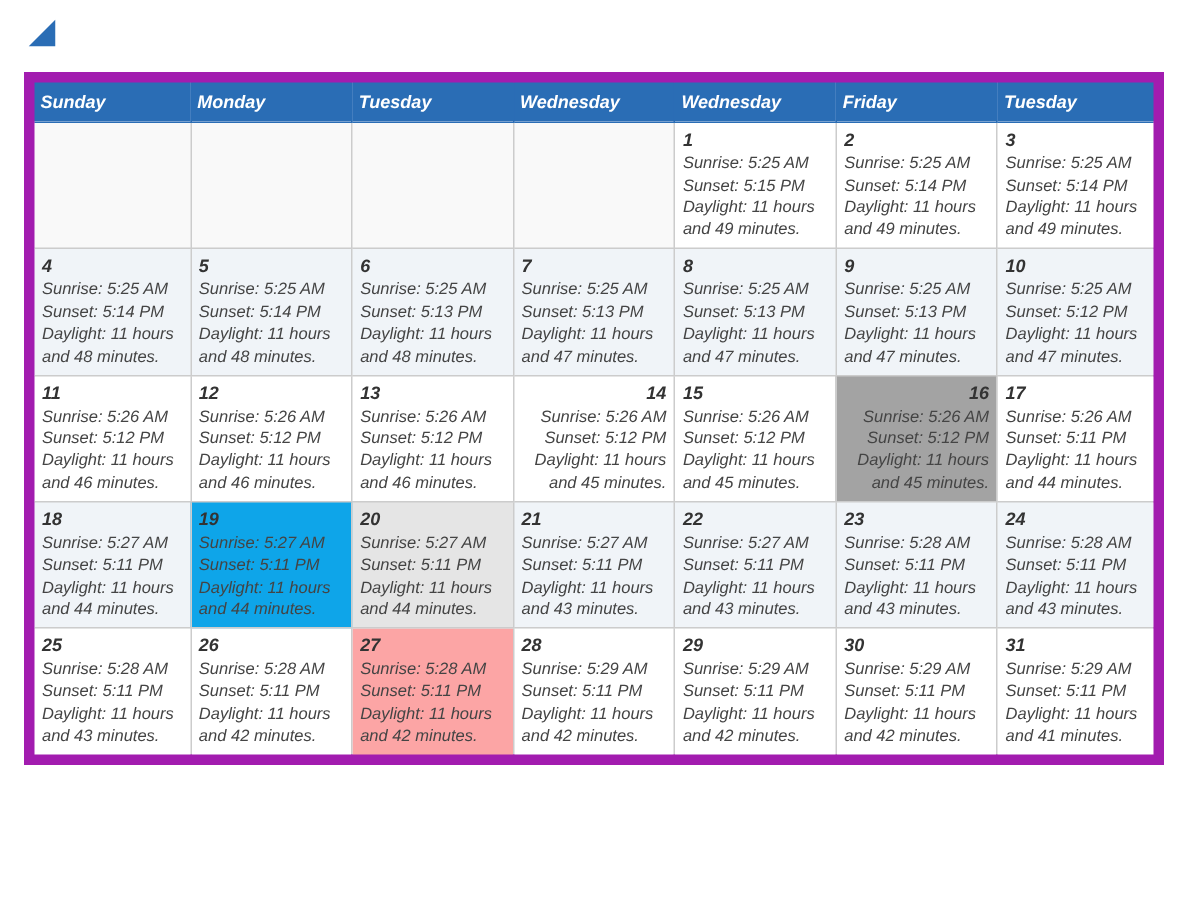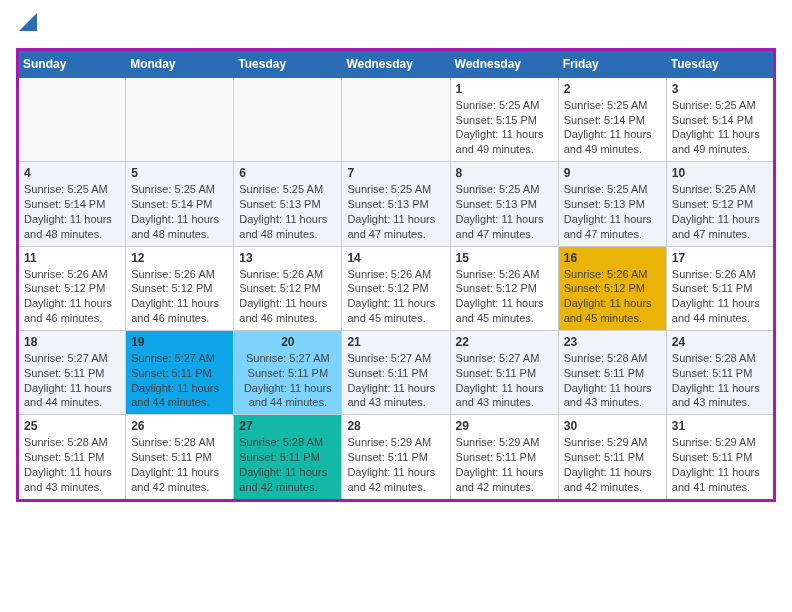--- a/index.html
+++ b/index.html
@@ -35,21 +35,22 @@
       font-weight: bold;
       color: #333;
     }
     .location {
       font-size: 15px;
       color: #333;
     }
     .calendar {
       width: 100%;
       border-collapse: collapse;
-      border: 3px solid #a21caf;
+      border: 7px solid #a21caf;
+      font-style: italic;
     }
     .calendar th {
       background: #2a6db5;
       color: #fff;
       font-size: 12px;
       font-weight: bold;
       padding: 6px 4px;
       text-align: left;
       border: 1px solid #2a6db5;
     }
@@ -213,35 +214,35 @@
 Daylight: 11 hours
 and 46 minutes.</div>
         </td>
         <td style="background: rgb(255, 255, 255);">
           <span class="day-number">13</span>
           <div class="day-info" style="white-space: pre-line;">Sunrise: 5:26 AM
 Sunset: 5:12 PM
 Daylight: 11 hours
 and 46 minutes.</div>
         </td>
-        <td style="background: rgb(255, 255, 255);">
+        <td style="background: rgb(255, 255, 255); text-align: right;">
           <span class="day-number">14</span>
           <div class="day-info" style="white-space: pre-line;">Sunrise: 5:26 AM
 Sunset: 5:12 PM
 Daylight: 11 hours
 and 45 minutes.</div>
         </td>
         <td style="background: rgb(255, 255, 255);">
           <span class="day-number">15</span>
           <div class="day-info" style="white-space: pre-line;">Sunrise: 5:26 AM
 Sunset: 5:12 PM
 Daylight: 11 hours
 and 45 minutes.</div>
         </td>
-        <td style="background: #eab308;">
+        <td style="background: #a3a3a3; text-align: right;">
           <span class="day-number">16</span>
           <div class="day-info" style="white-space: pre-line;">Sunrise: 5:26 AM
 Sunset: 5:12 PM
 Daylight: 11 hours
 and 45 minutes.</div>
         </td>
         <td style="background: rgb(255, 255, 255);">
           <span class="day-number">17</span>
           <div class="day-info" style="white-space: pre-line;">Sunrise: 5:26 AM
 Sunset: 5:11 PM
@@ -257,21 +258,21 @@
 Daylight: 11 hours
 and 44 minutes.</div>
         </td>
         <td style="background: #0ea5e9;">
           <span class="day-number">19</span>
           <div class="day-info" style="white-space: pre-line;">Sunrise: 5:27 AM
 Sunset: 5:11 PM
 Daylight: 11 hours
 and 44 minutes.</div>
         </td>
-        <td style="background: #7dd3fc; text-align: center;">
+        <td style="background: #e5e5e5;">
           <span class="day-number">20</span>
           <div class="day-info" style="white-space: pre-line;">Sunrise: 5:27 AM
 Sunset: 5:11 PM
 Daylight: 11 hours
 and 44 minutes.</div>
         </td>
         <td style="background: rgb(240, 244, 248);">
           <span class="day-number">21</span>
           <div class="day-info" style="white-space: pre-line;">Sunrise: 5:27 AM
 Sunset: 5:11 PM
@@ -308,21 +309,21 @@
 Daylight: 11 hours
 and 43 minutes.</div>
         </td>
         <td style="background: rgb(255, 255, 255);">
           <span class="day-number">26</span>
           <div class="day-info" style="white-space: pre-line;">Sunrise: 5:28 AM
 Sunset: 5:11 PM
 Daylight: 11 hours
 and 42 minutes.</div>
         </td>
-        <td style="background: #14b8a6;">
+        <td style="background: #fca5a5;">
           <span class="day-number">27</span>
           <div class="day-info" style="white-space: pre-line;">Sunrise: 5:28 AM
 Sunset: 5:11 PM
 Daylight: 11 hours
 and 42 minutes.</div>
         </td>
         <td style="background: rgb(255, 255, 255);">
           <span class="day-number">28</span>
           <div class="day-info" style="white-space: pre-line;">Sunrise: 5:29 AM
 Sunset: 5:11 PM

